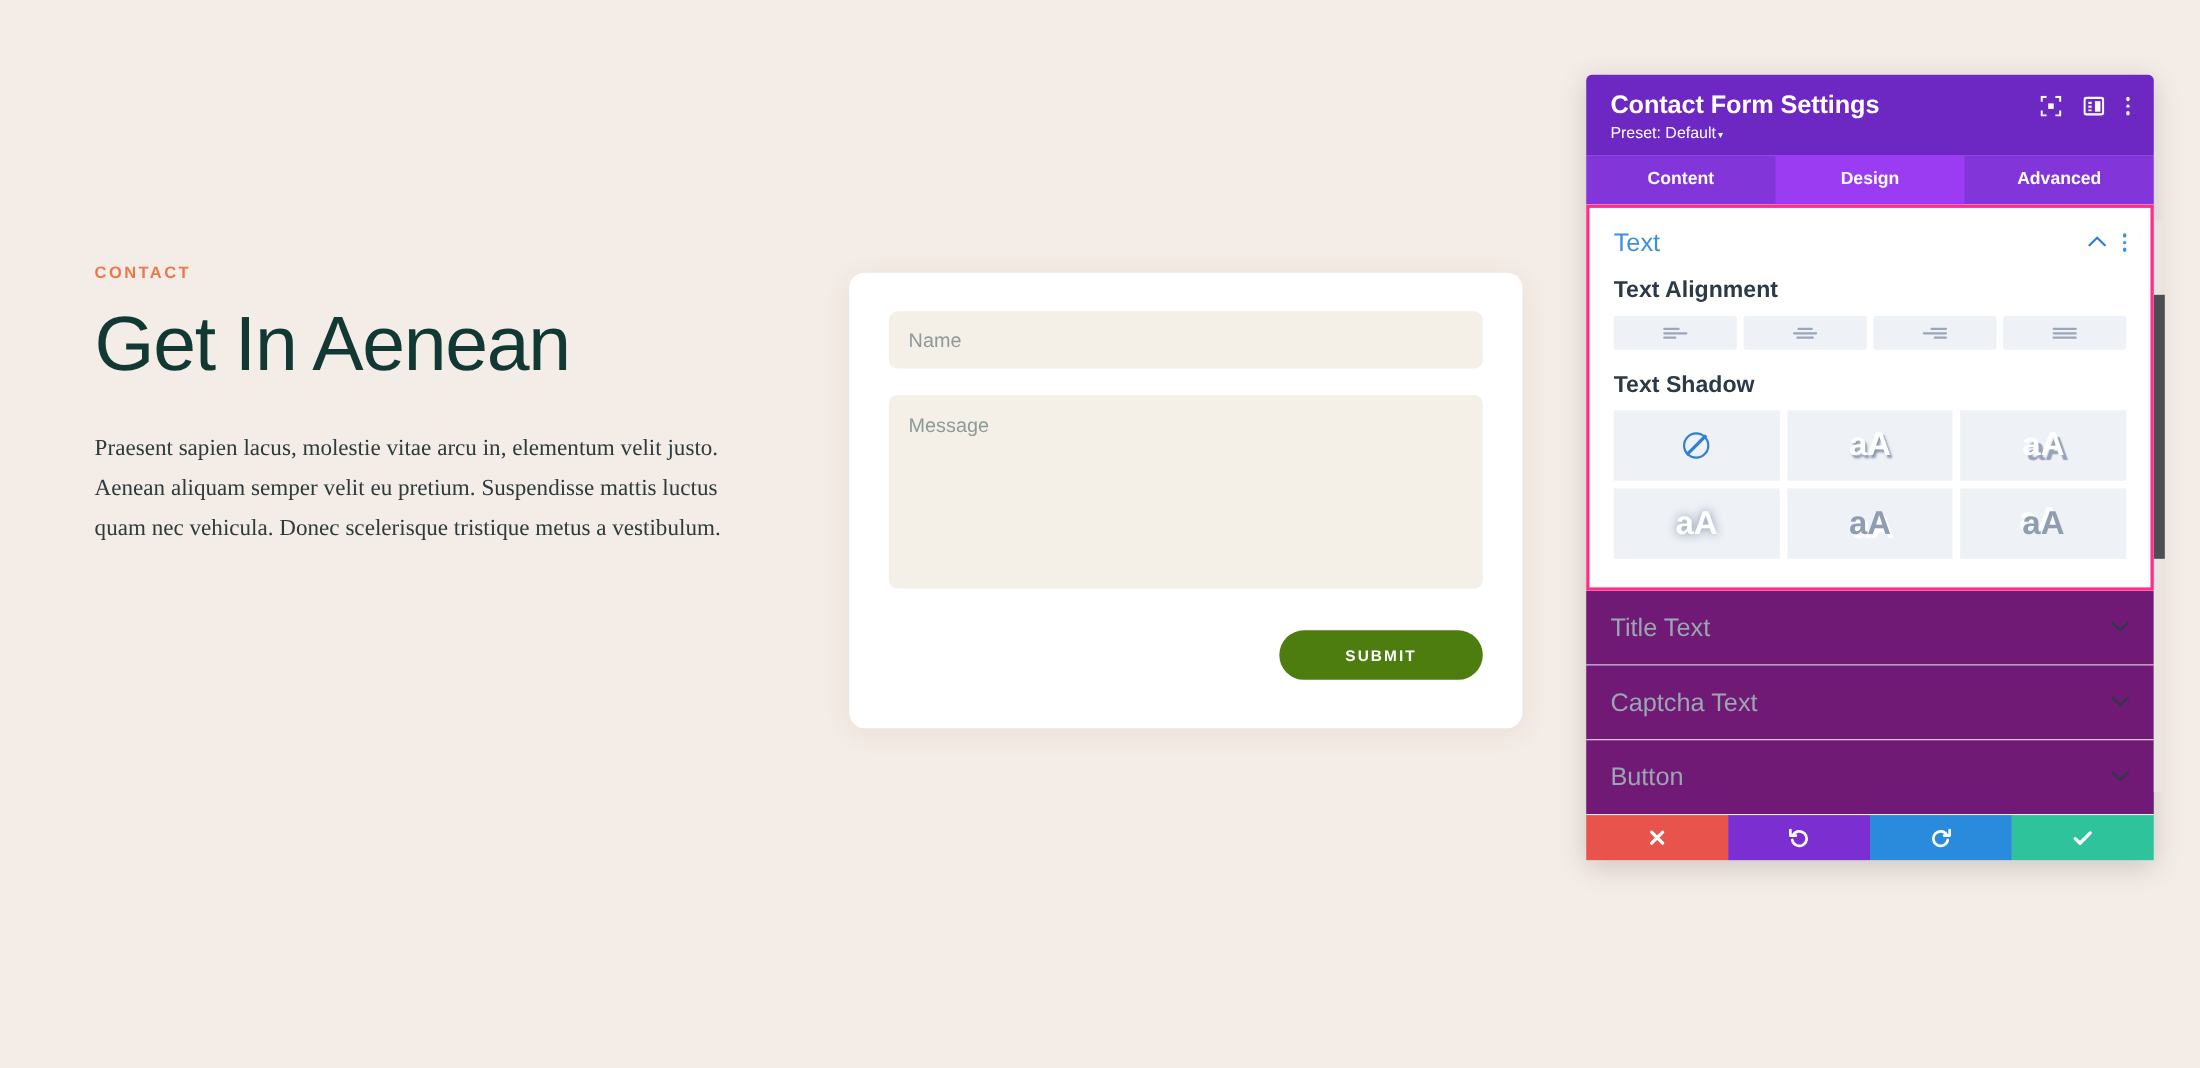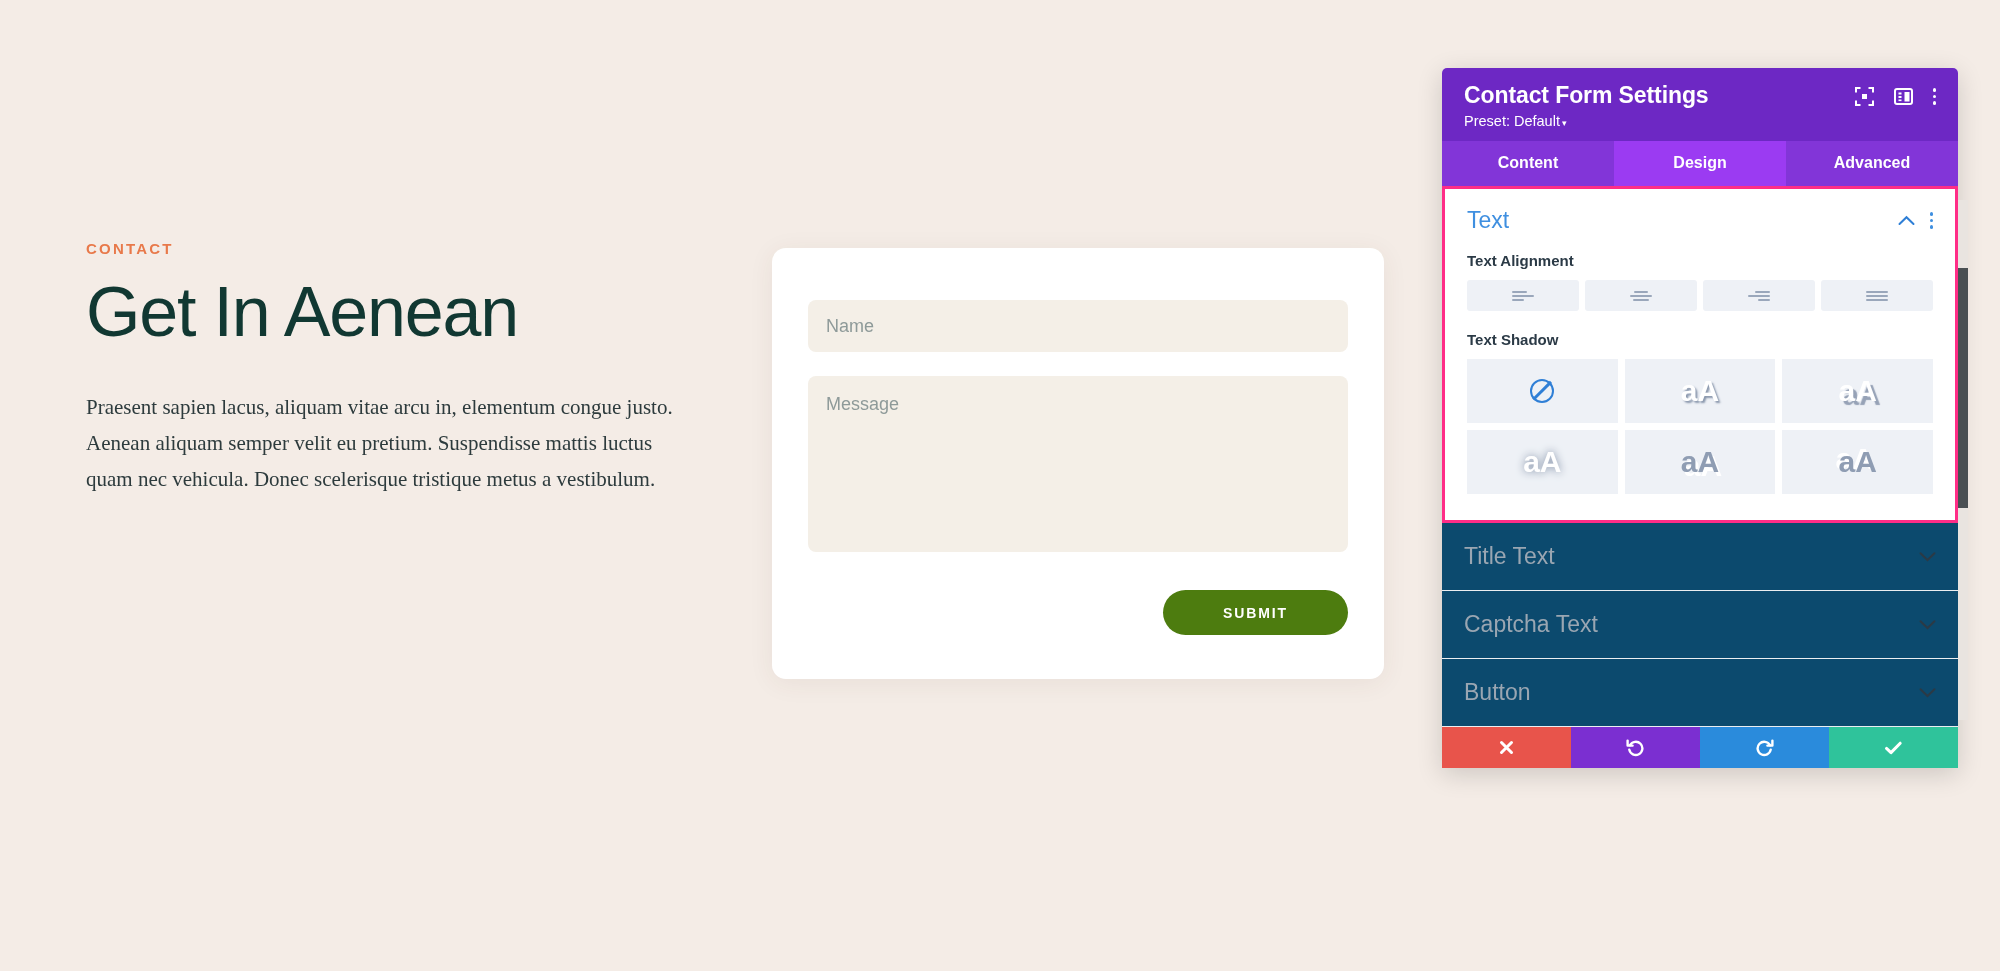--- a/index.html
+++ b/index.html
@@ -52,21 +52,21 @@
   }
 
   
   .form-card {
     position: absolute;
     left: 772px;
     top: 248px;
     width: 612px;
     background: #ffffff;
     border-radius: 14px;
-    padding: 52px 36px 44px 36px;
+    padding: 35px 36px 44px 36px;
     box-shadow: 0 4px 26px rgba(80, 60, 45, 0.07);
   }
 
   .field {
     width: 100%;
     background: #f4efe7;
     border: none;
     border-radius: 8px;
     padding: 0 18px;
     height: 52px;
@@ -195,21 +195,21 @@
   .section-head-ctrls {
     display: flex;
     align-items: center;
     gap: 15px;
   }
 
   .section-body { padding: 2px 22px 26px 22px; }
 
   .field-label {
     color: #2b3a46;
-    font-size: 15px;
+    font-size: 21px;
     font-weight: 700;
     margin-bottom: 11px;
     margin-top: 6px;
   }
 
   
   .align-row { display: flex; gap: 6px; }
 
   .align-btn {
     flex: 1;
@@ -289,21 +289,21 @@
     transform: translateX(-50%) rotate(45deg);
   }
 
   
   .section-closed {
     display: flex;
     align-items: center;
     justify-content: space-between;
     padding: 20px 22px;
     border-bottom: 1px solid #eceef1;
-    background: #0c4a6e;
+    background: #701a75;
     cursor: pointer;
   }
   .section-closed:last-of-type { border-bottom: none; }
 
   .section-closed-title {
     color: #9aa6b2;
     font-size: 23px;
     font-weight: 400;
   }
 
@@ -346,21 +346,21 @@
   .kebab i { width: 3.5px; height: 3.5px; border-radius: 50%; display: block; }
   .kebab.white i { background: #ffffff; }
   .kebab.blue i  { background: #3f8fe0; }
 </style>
 </head>
 <body>
 
 <div class="page-left">
   <div class="eyebrow">CONTACT</div>
   <h1 class="headline">Get In Aenean</h1>
-  <p class="body-copy">Praesent sapien lacus, aliquam vitae arcu in, elementum congue justo. Aenean aliquam semper velit eu pretium. Suspendisse mattis luctus quam nec vehicula. Donec scelerisque tristique metus a vestibulum.</p>
+  <p class="body-copy">Praesent sapien lacus, molestie vitae arcu in, elementum velit justo. Aenean aliquam semper velit eu pretium. Suspendisse mattis luctus quam nec vehicula. Donec scelerisque tristique metus a vestibulum.</p>
 </div>
 
 <div class="form-card">
   <input class="field" type="text" placeholder="Name" style="">
   <textarea class="field field-message" placeholder="Message" style=""></textarea>
   <div class="submit-row">
     <button class="submit-btn">SUBMIT</button>
   </div>
 </div>
 

